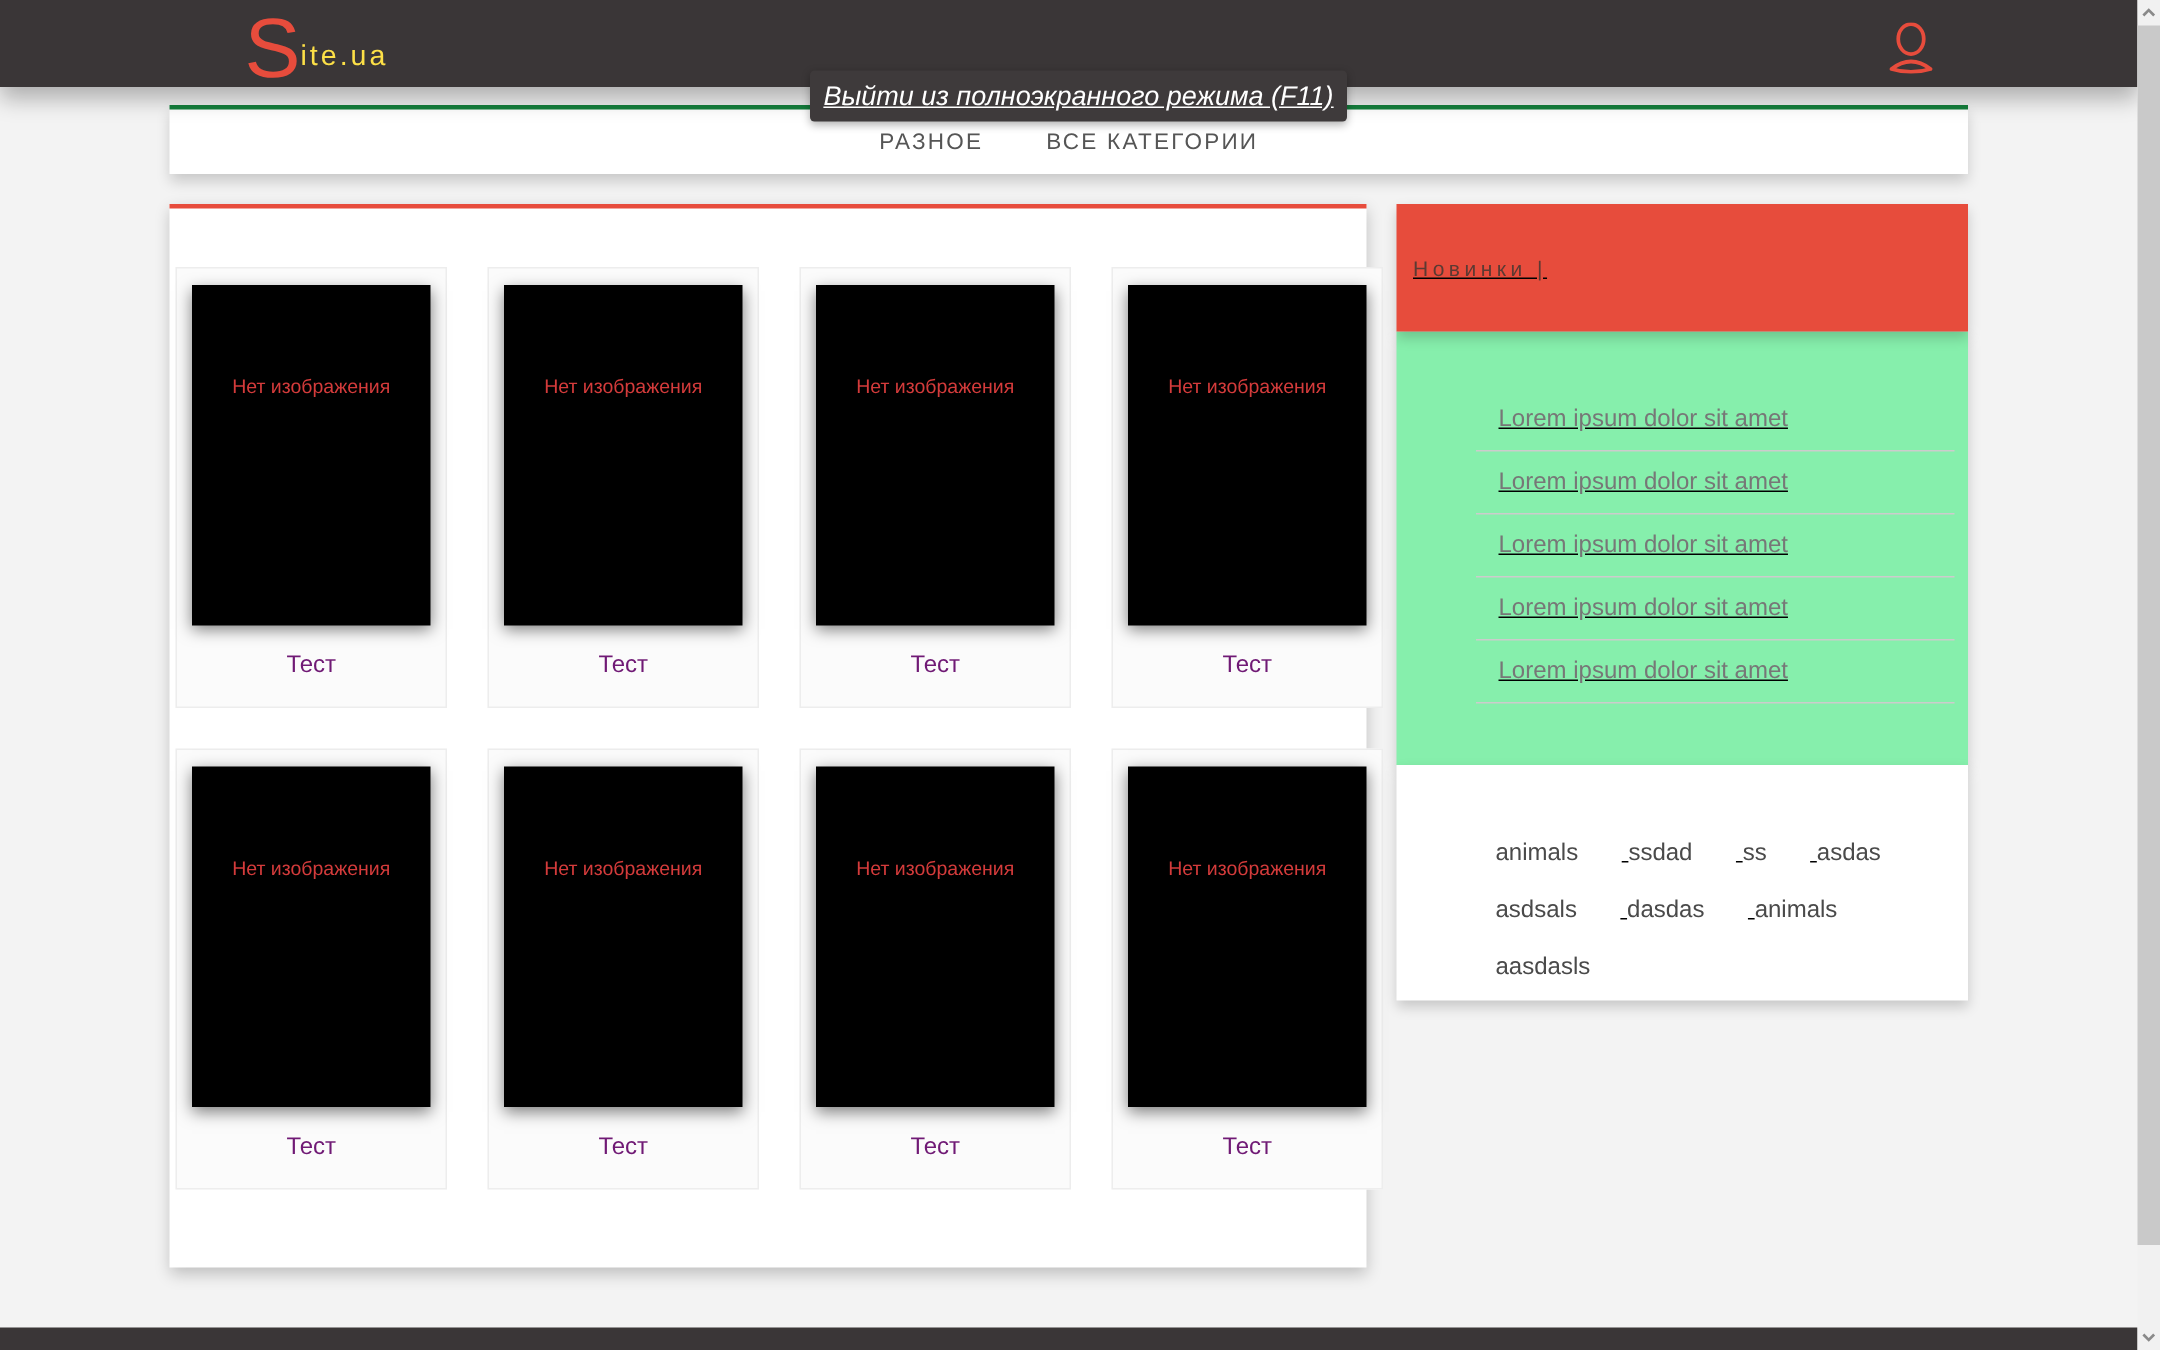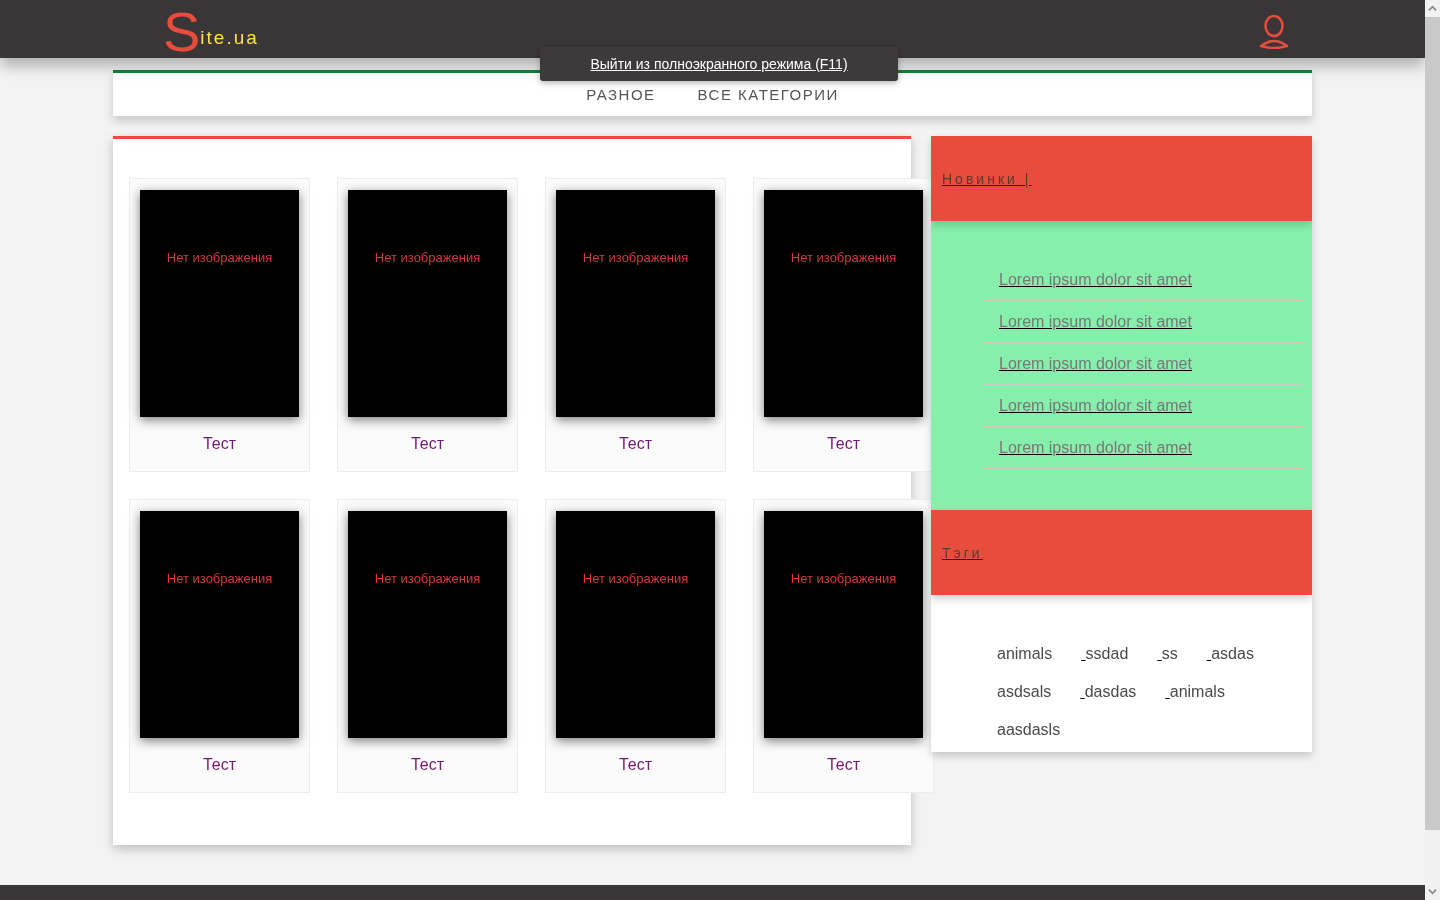--- a/index.html
+++ b/index.html
@@ -27,21 +27,21 @@
   .user-btn { position:absolute; left:1258px; top:15px; width:32px; height:34px; cursor:pointer; }
 
   
   .toast {
     position:absolute; left:540px; top:47px; width:358px; height:34px;
     background:#3e3a3b; border-radius:3px;
     display:flex; align-items:center; justify-content:center;
     z-index:20; cursor:pointer;
     box-shadow:0 2px 6px rgba(0,0,0,.3);
   }
-  .toast span { color:#fff; font-size:14px; text-decoration:underline; }
+  .toast span { color:#fff; font-size:18px; text-decoration:underline;font-style:italic; }
 
   
   .main-nav {
     position:absolute; left:113px; top:70px; width:1199px; height:46px;
     background:#fff; border-top:3px solid #15803d;
     box-shadow:0 5px 9px rgba(0,0,0,.18);
     display:flex; align-items:center; justify-content:center; gap:42px;
     z-index:4;
   }
   .main-nav a {
@@ -52,21 +52,21 @@
   
   .products-panel {
     position:absolute; left:113px; top:136px; width:798px; height:709px;
     background:#fff; border-top:3px solid #e74c3c;
     box-shadow:0 4px 10px rgba(0,0,0,.22);
   }
   .cards {
     display:grid;
     grid-template-columns:repeat(4, 181px);
     column-gap:17px; row-gap:43px;
-    padding:39px 0 0 16px;
+    padding:39px 0 0 4px;
     gap:27px;
   }
   .card {
     width:181px; height:294px;
     background:#fbfbfb; border:1px solid #ededed;
     cursor:pointer;
   }
   .thumb {
     margin:11px auto 0; width:159px; height:227px;
     background:#000;
@@ -230,23 +230,20 @@
 
   <div class="news-item">Lorem ipsum dolor sit amet</div>
 
   <div class="news-item">Lorem ipsum dolor sit amet</div>
 
   <div class="news-item">Lorem ipsum dolor sit amet</div>
 
   <div class="news-item">Lorem ipsum dolor sit amet</div>
 </div>
 
-  <div class="side-header">
-    <span>Тэги</span>
-  </div>
   <div class="side-tags" id="tags-list">
   <a class="tag">animals</a>
 
   <a class="tag">ssdad</a>
 
   <a class="tag">ss</a>
 
   <a class="tag">asdas</a>
 
   <a class="tag">asdsals</a>

